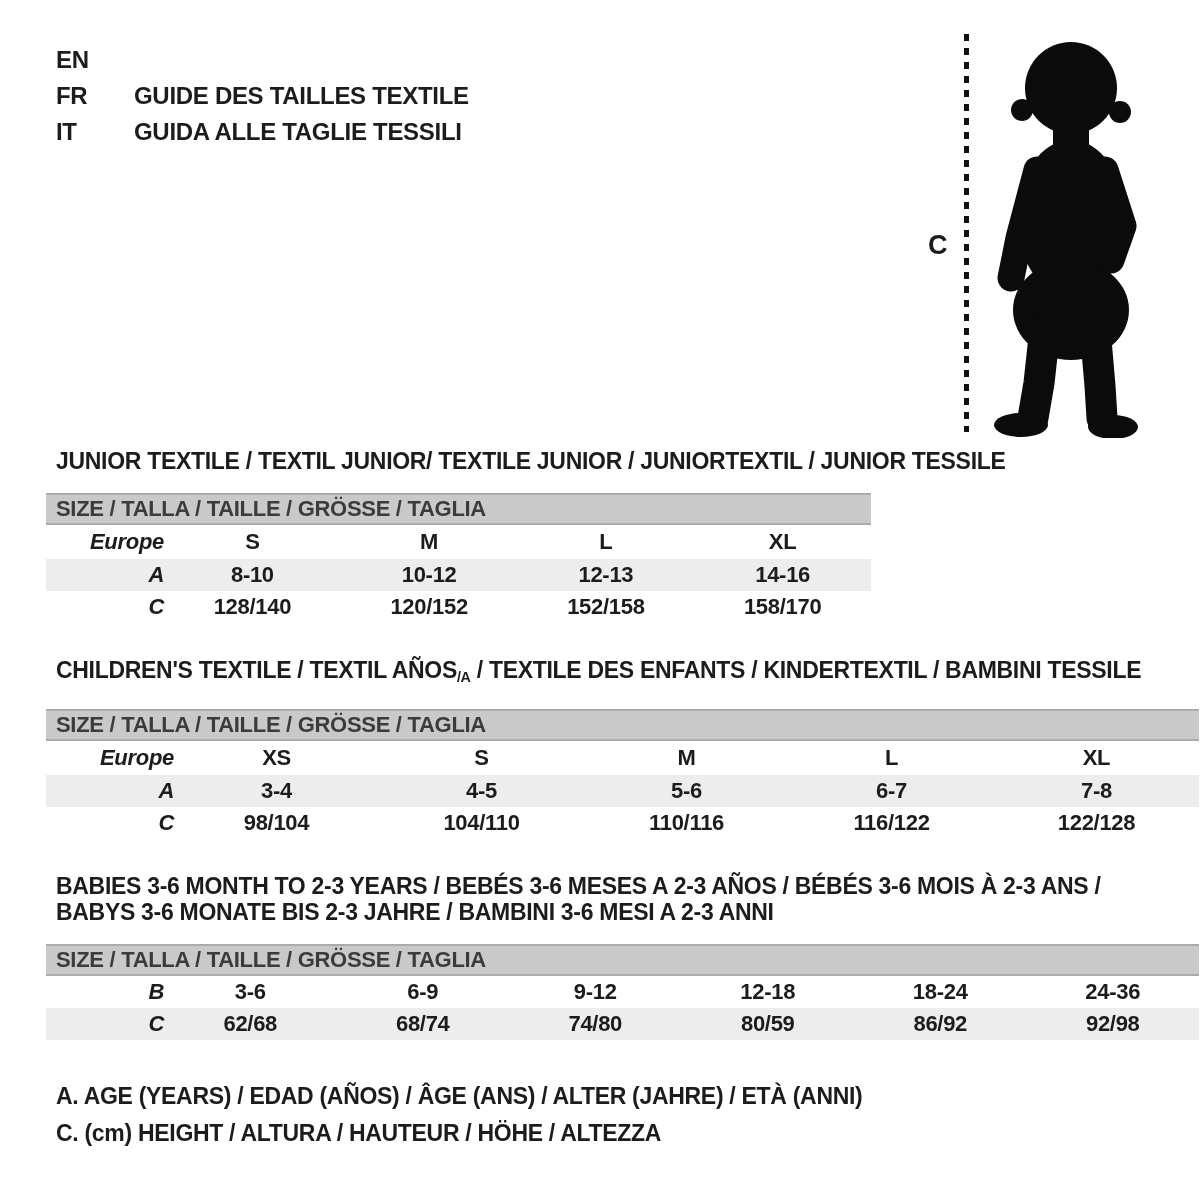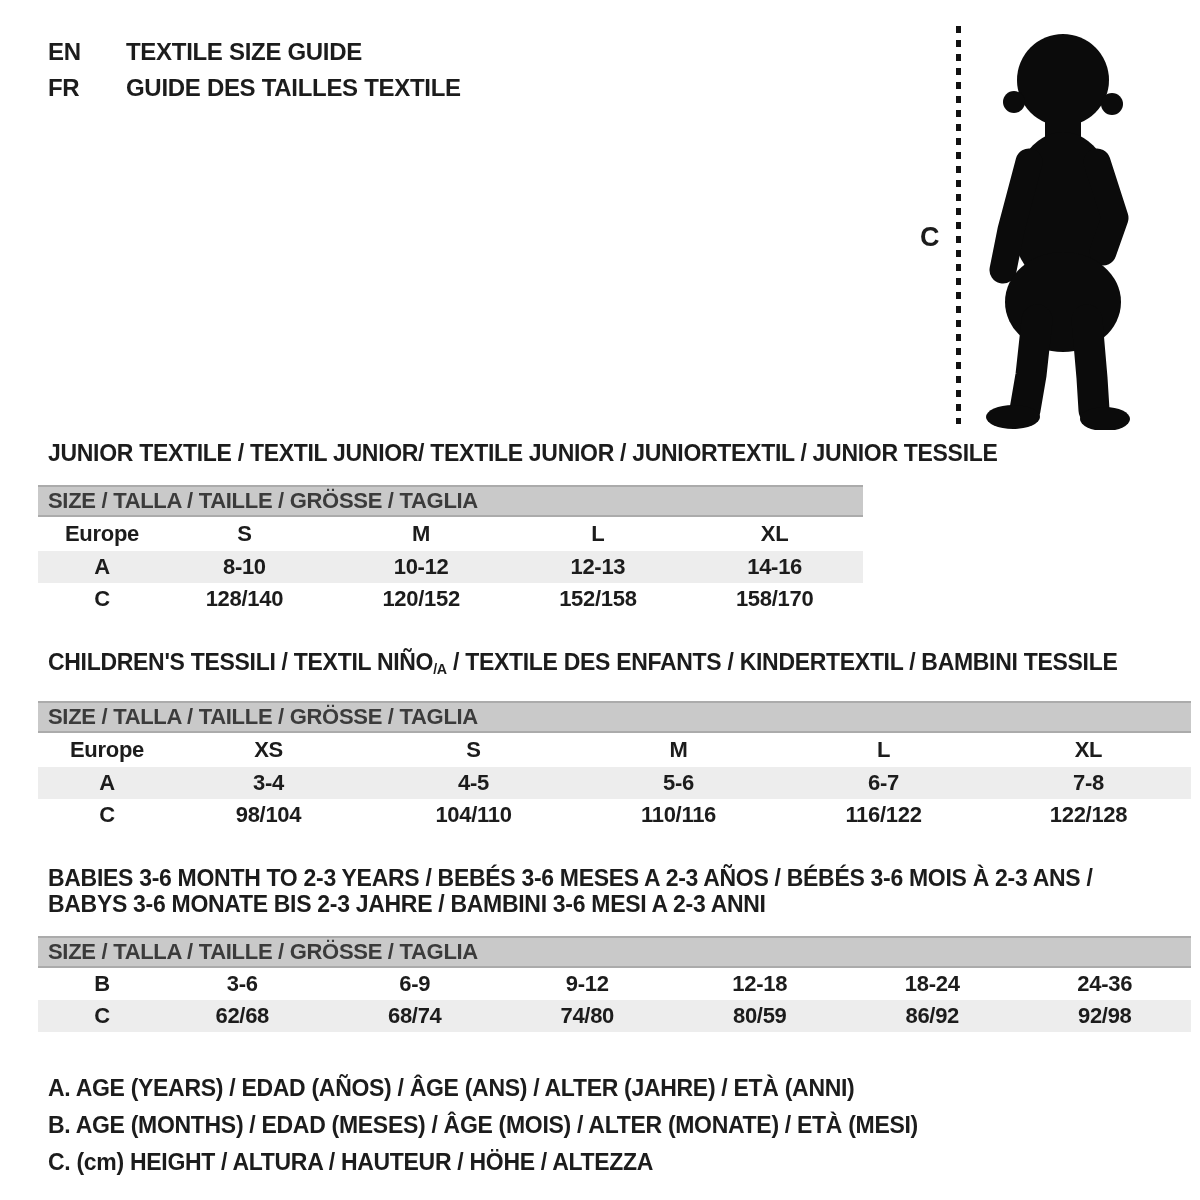--- a/index.html
+++ b/index.html
@@ -2,21 +2,21 @@
 <html style="--bar-bg: #c9c9c9; --bar-border: #ababab; --row-alt: #ededed;"><head>
 <meta charset="utf-8">
 <style>
   html,body{margin:0;padding:0;background:#fff;}
   body{
     width:1200px;height:1200px;overflow:hidden;position:relative;
     font-family:"Liberation Sans",sans-serif;
     font-weight:bold;color:#1c1c1c;letter-spacing:-0.3px;
     font-stretch:semi-condensed;
   }
-  .page{width:1200px;height:1200px;position:relative;padding:8px;box-sizing:border-box;}
+  .page{width:1200px;height:1200px;position:relative;padding:16px;box-sizing:border-box;}
 
   
   .top{position:relative;height:430px;}
   .lang-list{position:absolute;left:40px;top:26px;}
   .lang-row{display:flex;font-size:24px;line-height:36px;}
   .lang-code{width:78px;}
   .lang-label{white-space:nowrap;}
 
   .figure{position:absolute;left:900px;top:0;width:300px;height:430px;}
   .dash-line{
@@ -39,21 +39,21 @@
   .size-bar{
     height:32px;display:flex;align-items:center;box-sizing:border-box;
     background:var(--bar-bg,#c9c9c9);
     border-top:2px solid var(--bar-border,#ababab);
     border-bottom:2px solid var(--bar-border,#ababab);
     padding-left:10px;font-size:22px;color:#3b3b3b;white-space:nowrap;
   }
   .tr{display:grid;grid-template-columns:var(--cols);align-items:center;min-height:32px;font-size:22px;}
   .tr.head{min-height:34px;}
   .tr .td{text-align:center;}
-  .tr .td:first-child{text-align:center;padding-left:10px;}
+  .tr .td:first-child{text-align:right;padding-left:10px;font-style:italic;}
   .tr.shaded{background:var(--row-alt,#ededed);}
   .junior-grid{--cols:118px repeat(4,1fr);}
   .children-grid{--cols:128px repeat(5,1fr);}
   .babies-grid{--cols:118px repeat(6,1fr);}
 
   .sec-junior{margin-top:2px;}
   .sec-children{margin-top:34px;}
   .sec-babies{margin-top:34px;}
 
   
@@ -62,25 +62,28 @@
 </style>
 </head>
 <body>
 
 <div class="page">
 
   <div class="top">
     <div class="lang-list">
       <div class="lang-row">
         <span class="lang-code">EN</span>
-        <span class="lang-label">TEXTILE SIZE GUIDE</span>
       </div>
       <div class="lang-row">
         <span class="lang-code">FR</span>
         <span class="lang-label">GUIDE DES TAILLES TEXTILE</span>
+      </div>
+      <div class="lang-row">
+        <span class="lang-code">IT</span>
+        <span class="lang-label">GUIDA ALLE TAGLIE TESSILI</span>
       </div>
     </div>
 
     <div class="figure">
       <span class="measure-label">C</span>
       <div class="dash-line"></div>
       <svg class="silhouette" width="180" height="410" viewBox="0 0 180 410" fill="#0b0b0b" stroke="none">
         <circle cx="90" cy="60" r="46"></circle>
         <circle cx="41" cy="82" r="11"></circle>
         <circle cx="139" cy="84" r="11"></circle>
@@ -121,21 +124,21 @@
             <div class="td">128/140</div>
             <div class="td">120/152</div>
             <div class="td">152/158</div>
             <div class="td">158/170</div>
           </div>
         </div>
     </div>
   </div>
 
   <div class="section sec-children">
-    <div class="section-heading"><span>CHILDREN'S TESSILI / TEXTIL NIÑO</span><span class="sub">/A</span><span> / TEXTILE DES ENFANTS / KINDERTEXTIL / BAMBINI TESSILE</span></div>
+    <div class="section-heading"><span>CHILDREN'S TEXTILE / TEXTIL AÑOS</span><span class="sub">/A</span><span> / TEXTILE DES ENFANTS / KINDERTEXTIL / BAMBINI TESSILE</span></div>
     <div class="size-table wide children-grid">
       <div class="size-bar">SIZE / TALLA / TAILLE / GRÖSSE / TAGLIA</div>
       <div>
           <div class="tr head">
             <div class="td">Europe</div>
             <div class="td">XS</div>
             <div class="td">S</div>
             <div class="td">M</div>
             <div class="td">L</div>
             <div class="td">XL</div>
@@ -185,17 +188,16 @@
             <div class="td">80/59</div>
             <div class="td">86/92</div>
             <div class="td">92/98</div>
           </div>
         </div>
     </div>
   </div>
 
   <div class="footnotes">
     <div class="footnote">A. AGE (YEARS) / EDAD (AÑOS) / ÂGE (ANS) / ALTER (JAHRE) / ETÀ (ANNI)</div>
-    <div class="footnote">B. AGE (MONTHS) / EDAD (MESES) / ÂGE (MOIS) / ALTER (MONATE) / ETÀ (MESI)</div>
     <div class="footnote">C. (cm) HEIGHT / ALTURA / HAUTEUR / HÖHE / ALTEZZA</div>
   </div>
 
 </div>
 
 </body></html>

